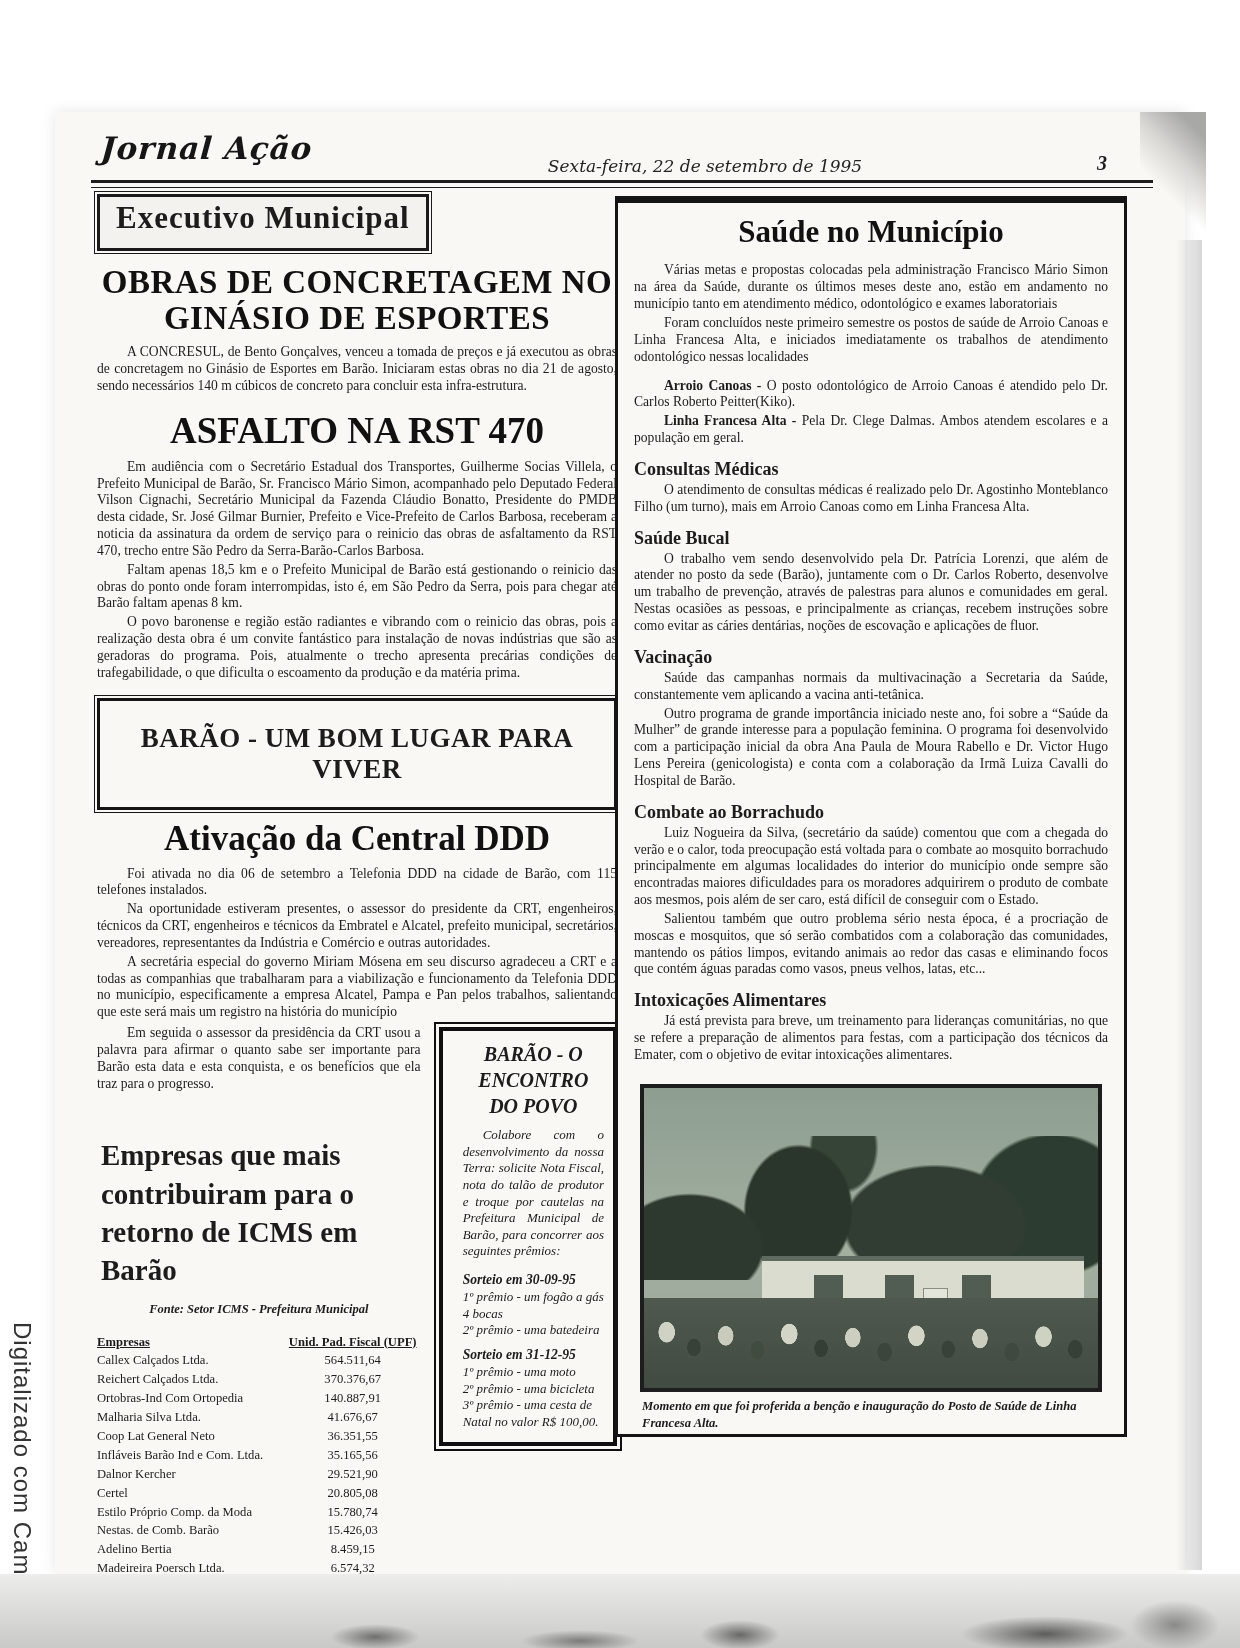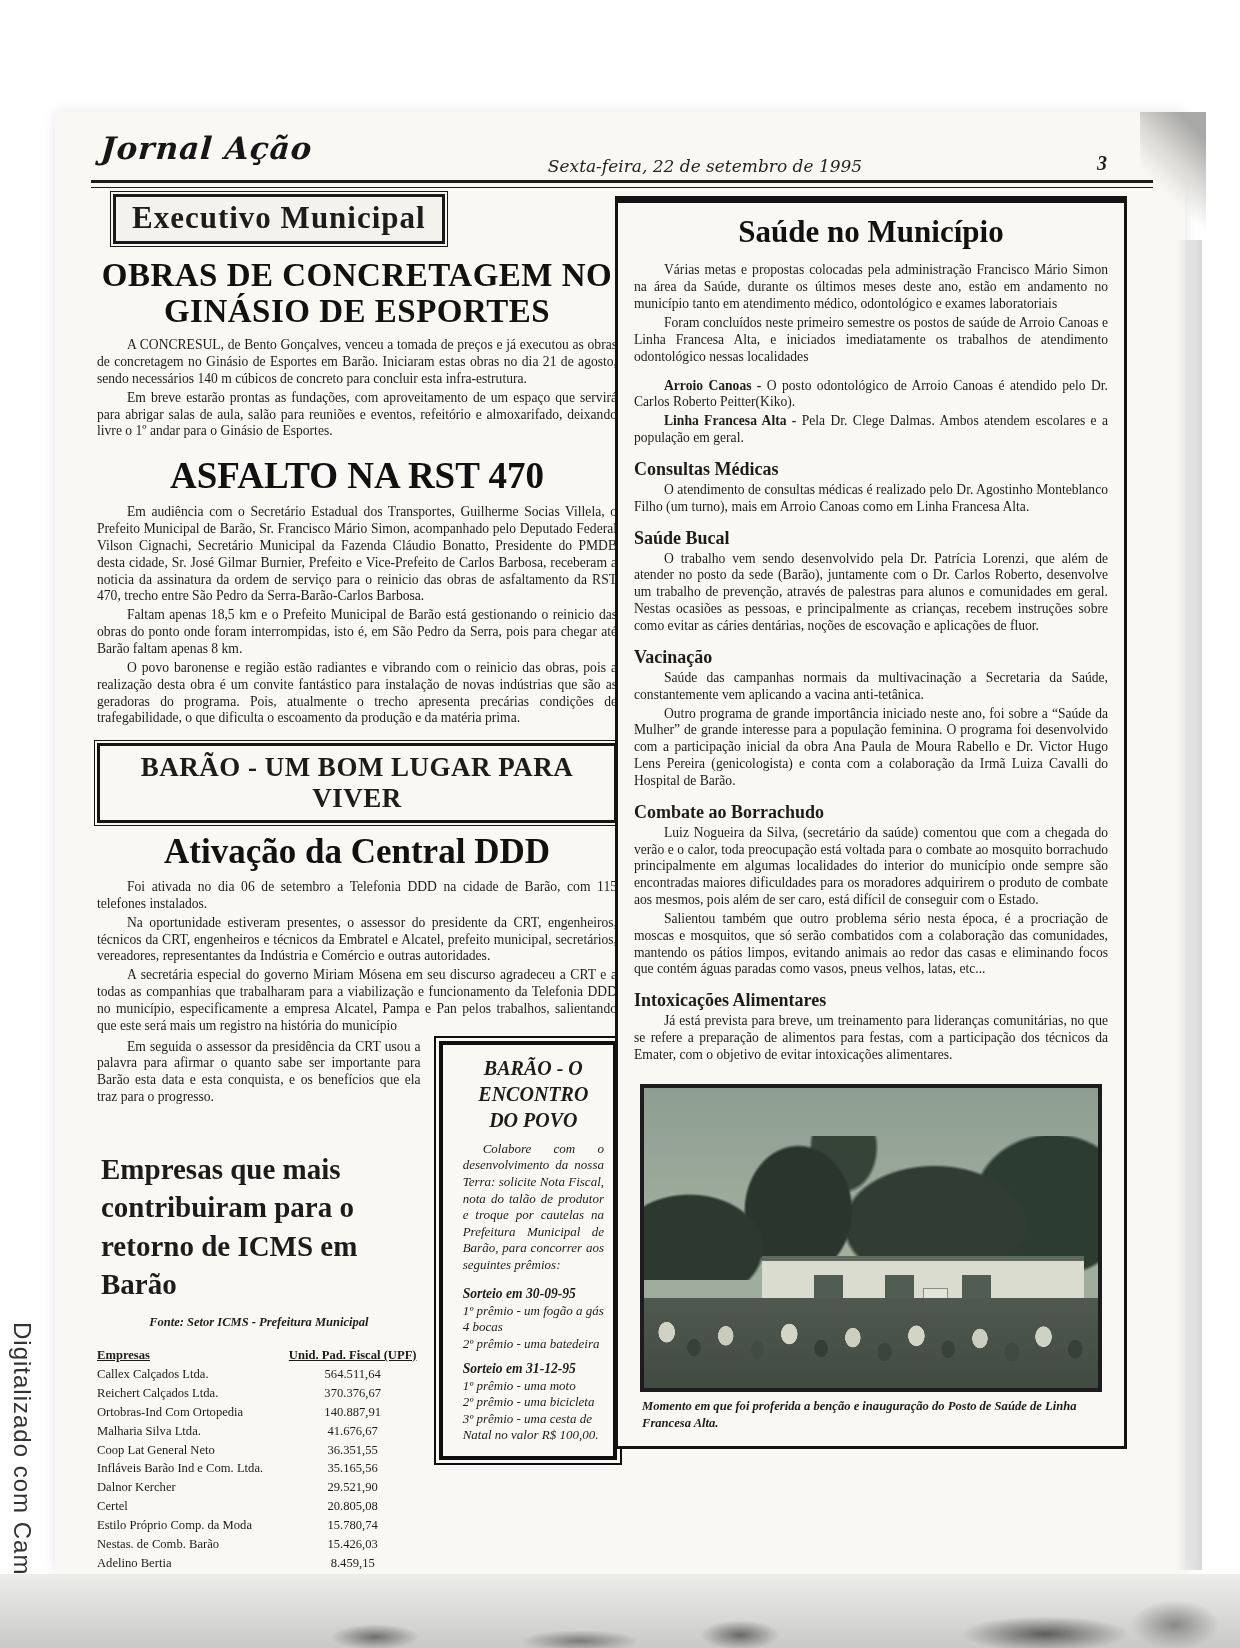--- a/index.html
+++ b/index.html
@@ -56,38 +56,38 @@
   .header-rule{
     position:absolute;left:36px;top:68px;width:1062px;height:4px;
     border-top:3px solid #1d1d1d;border-bottom:1px solid #1d1d1d;
   }
 
   
   .col-left{position:absolute;left:42px;top:80px;width:520px;}
   .col-right{
     position:absolute;left:560px;top:84px;width:512px;box-sizing:border-box;
     border:3px solid #141414;border-top:7px solid #141414;
-    padding:8px 16px 14px 16px;background:#f9f8f4;
+    padding:8px 16px 2px 16px;background:#f9f8f4;
   }
 
   
   .bodytext{font-size:13.6px;line-height:1.24;text-align:justify;margin:0 0 2px 0;}
   .bodytext{text-indent:30px;}
   .headline{font-weight:bold;text-align:center;color:#111;line-height:1.08;margin:8px 0 8px 0;}
 
   
   .kicker-box{
-    display:inline-block;margin:2px 0 6px 16px;padding:3px 16px 5px 16px;
+    display:inline-block;margin:2px 0 6px 0;padding:3px 16px 12px 16px;
     border:3px solid #1a1a1a;outline:1px solid #1a1a1a;outline-offset:2px;
     font-size:31px;font-weight:bold;letter-spacing:1px;background:#f3f2ee;
   }
   .t-obras{font-size:33px;letter-spacing:0.5px;}
   .t-asfalto{font-size:37px;margin-top:16px;}
   .banner-box{
-    margin:16px 0 10px 0;padding:6px 8px;text-align:center;
+    margin:16px 0 10px 0;padding:22px 8px;text-align:center;
     border:3px solid #151515;outline:1px solid #151515;outline-offset:2px;
     font-size:27px;font-weight:bold;letter-spacing:0.5px;
   }
   .t-ddd{font-size:35px;margin-top:6px;}
 
   .lower-left{display:flex;gap:18px;margin-top:4px;}
   .lower-left-main{width:348px;}
   .icms-title{
     font-size:29px;font-weight:bold;text-align:left;line-height:1.32;
     margin:44px 4px 12px 4px;
@@ -176,21 +176,20 @@
   <div class="masthead">Jornal Ação</div>
   <div class="header-date">Sexta-feira, 22 de setembro de 1995</div>
   <div class="page-num">3</div>
   <div class="header-rule"></div>
 
   <div class="col-left">
     <div class="kicker-box">Executivo Municipal</div>
 
     <div class="headline t-obras">OBRAS DE CONCRETAGEM NO GINÁSIO DE ESPORTES</div>
     <p class="bodytext">A CONCRESUL, de Bento Gonçalves, venceu a tomada de preços e já executou as obras de concretagem no Ginásio de Esportes em Barão. Iniciaram estas obras no dia 21 de agosto, sendo necessários 140 m cúbicos de concreto para concluir esta infra-estrutura.</p>
-    <p class="bodytext">Em breve estarão prontas as fundações, com aproveitamento de um espaço que servirá para abrigar salas de aula, salão para reuniões e eventos, refeitório e almoxarifado, deixando livre o 1º andar para o Ginásio de Esportes.</p>
 
     <div class="headline t-asfalto">ASFALTO NA RST 470</div>
     <p class="bodytext">Em audiência com o Secretário Estadual dos Transportes, Guilherme Socias Villela, o Prefeito Municipal de Barão, Sr. Francisco Mário Simon, acompanhado pelo Deputado Federal Vilson Cignachi, Secretário Municipal da Fazenda Cláudio Bonatto, Presidente do PMDB desta cidade, Sr. José Gilmar Burnier, Prefeito e Vice-Prefeito de Carlos Barbosa, receberam a noticia da assinatura da ordem de serviço para o reinicio das obras de asfaltamento da RST 470, trecho entre São Pedro da Serra-Barão-Carlos Barbosa.</p>
     <p class="bodytext">Faltam apenas 18,5 km e o Prefeito Municipal de Barão está gestionando o reinicio das obras do ponto onde foram interrompidas, isto é, em São Pedro da Serra, pois para chegar até Barão faltam apenas 8 km.</p>
     <p class="bodytext">O povo baronense e região estão radiantes e vibrando com o reinicio das obras, pois a realização desta obra é um convite fantástico para instalação de novas indústrias que são as geradoras do programa. Pois, atualmente o trecho apresenta precárias condições de trafegabilidade, o que dificulta o escoamento da produção e da matéria prima.</p>
 
     <div class="banner-box">BARÃO - UM BOM LUGAR PARA VIVER</div>
 
     <div class="headline t-ddd">Ativação da Central DDD</div>
     <p class="bodytext">Foi ativada no dia 06 de setembro a Telefonia DDD na cidade de Barão, com 115 telefones instalados.</p>

